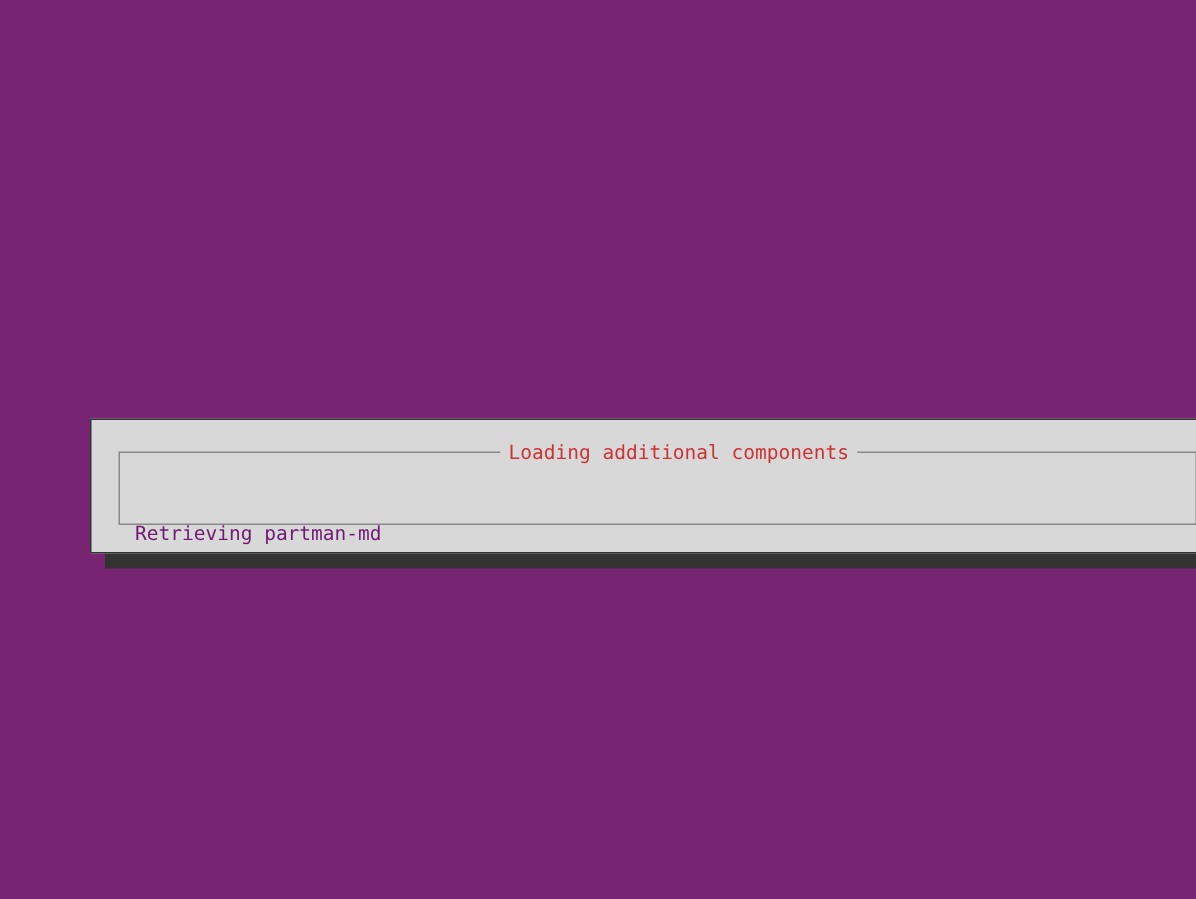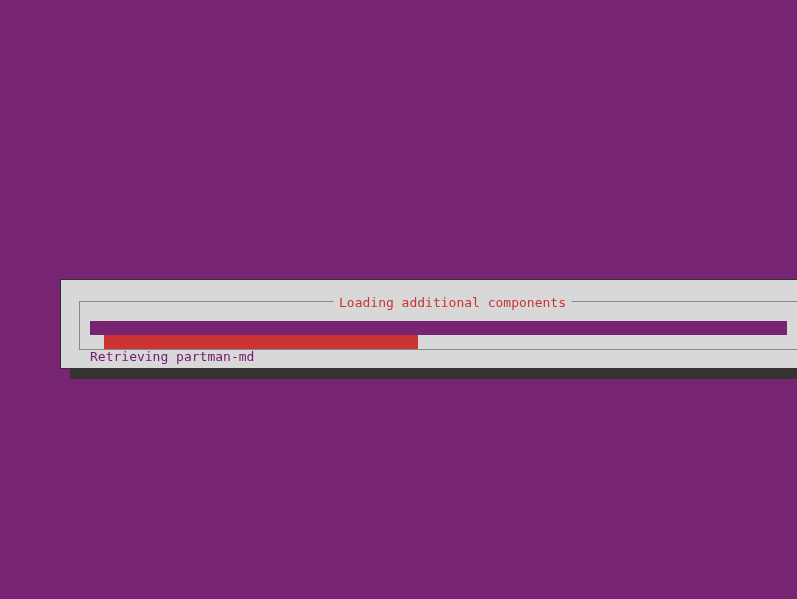--- a/index.html
+++ b/index.html
@@ -87,19 +87,15 @@
   </style>
 </head>
 <body>
 
 <div class="dialog-shadow"></div>
 
 <div class="dialog">
   <div class="dialog-inner-border"></div>
   <div class="dialog-title">Loading additional components</div>
 
-  <div class="progress-container">
-    <div class="progress-fill" style="width:45%"></div>
-    <div class="progress-label">45%</div>
-  </div>
 
   <div class="status-text">Retrieving partman-md</div>
 </div>
 
 </body></html>

